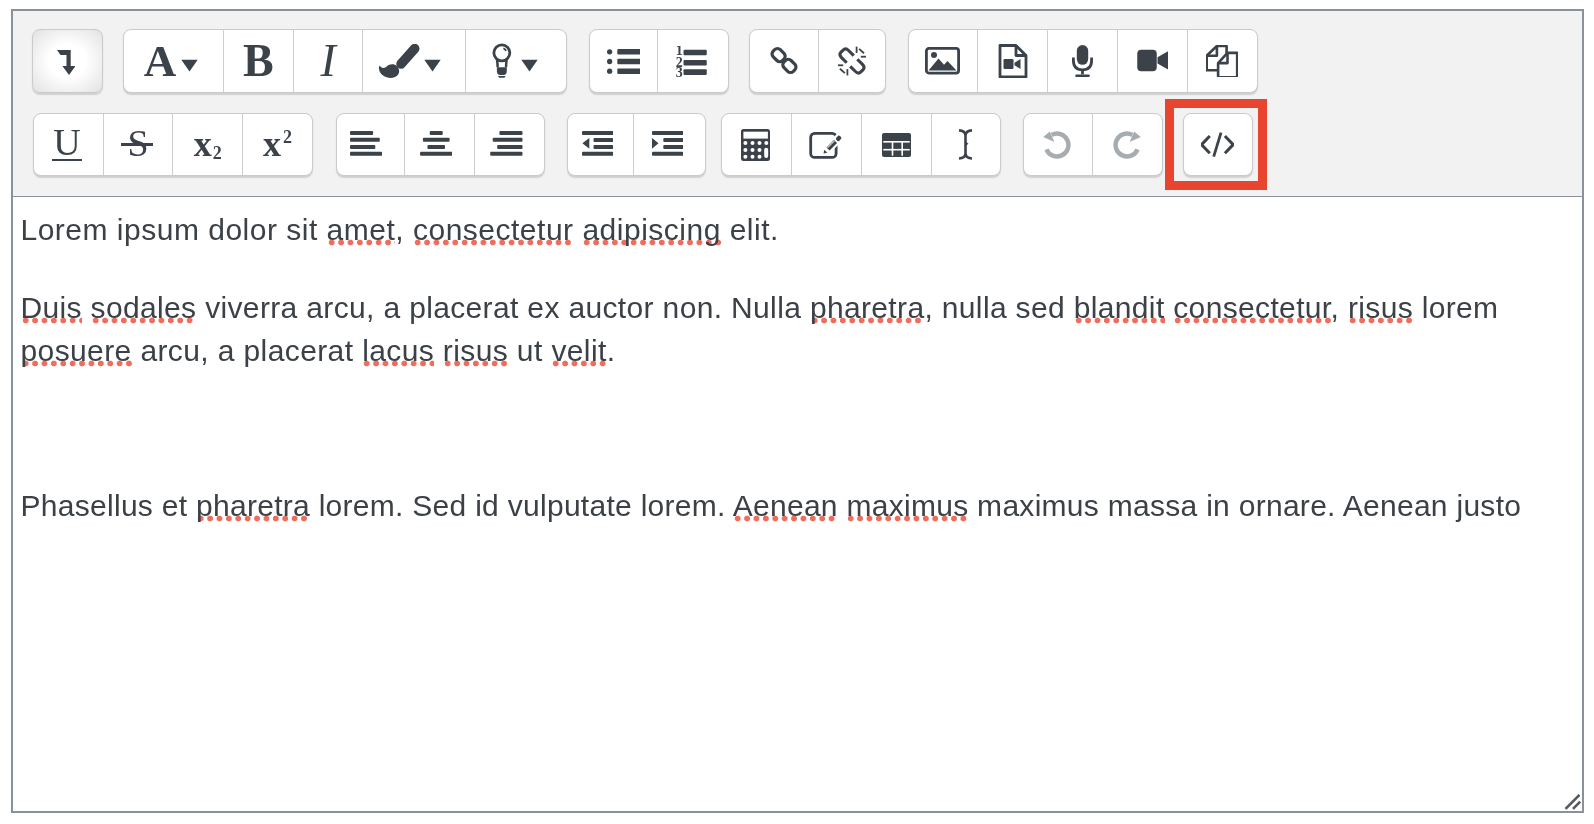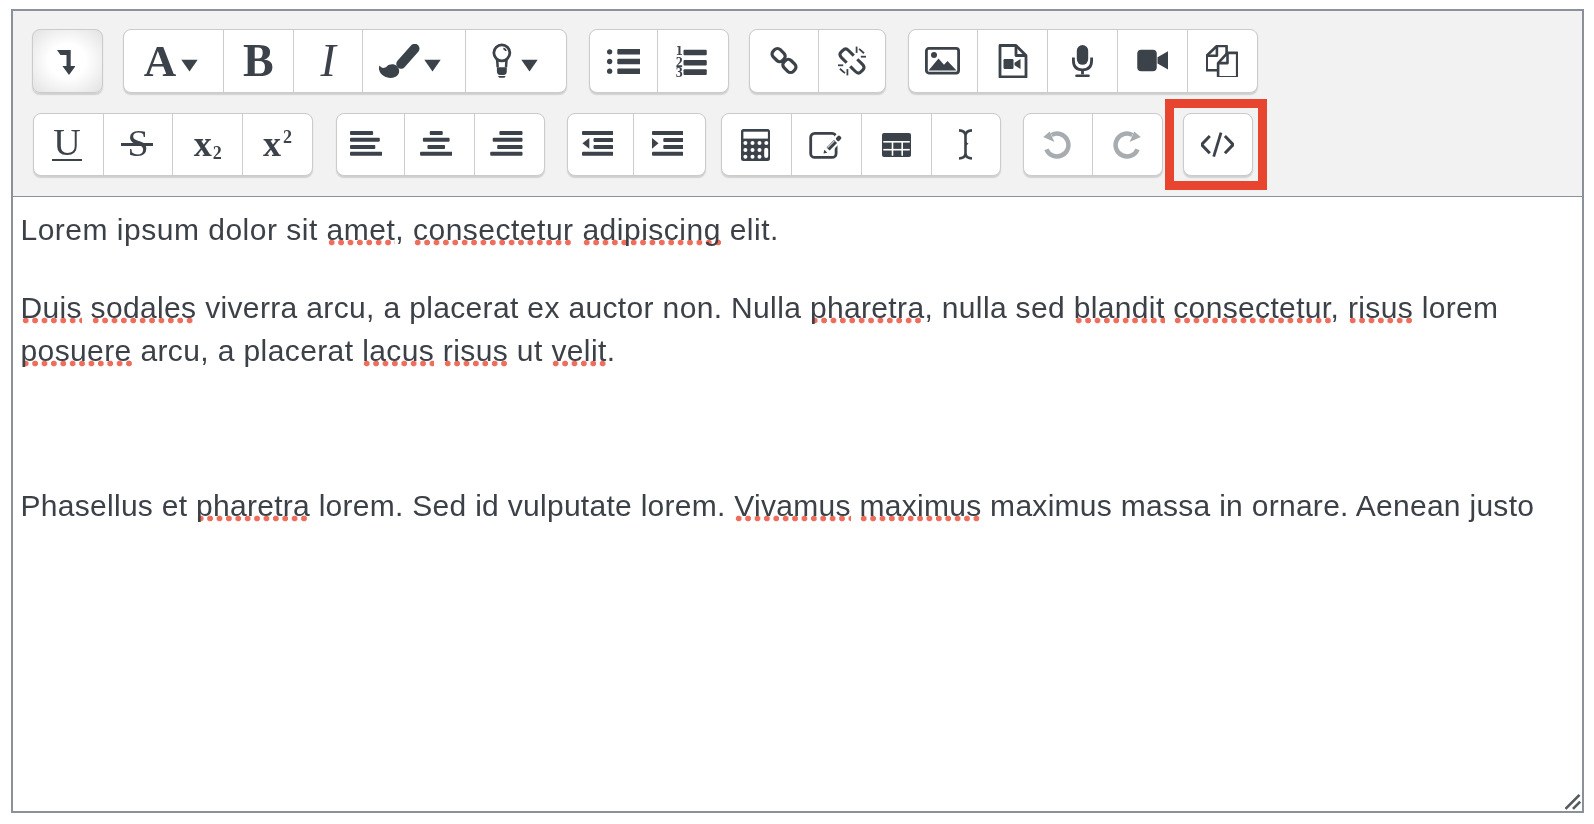--- a/index.html
+++ b/index.html
@@ -308,21 +308,21 @@
         <line x1="40" y1="1.2" x2="25.4" y2="49.2" stroke="#3c4249" stroke-width="5.6"></line>
       </svg>
     </div>
   </div>
 
   <div class="hl" style="left:1152.2px;top:87.7px;width:101.4px;height:91.8px;"></div>
   <div class="content">
     <p style="margin-bottom:34.6px;letter-spacing:0.5px;">Lorem ipsum dolor sit <span class="sq">amet</span>, <span class="sq">consectetur</span> <span class="sq">adipiscing</span> elit.</p>
     <p style="margin-bottom:112px;"><span style="letter-spacing:0.35px;"><span class="sq">Duis</span> <span class="sq">sodales</span> viverra arcu, a placerat ex auctor non. Nulla <span class="sq">pharetra</span>, nulla sed <span class="sq">blandit</span> <span class="sq">consectetur</span>, <span class="sq">risus</span> lorem</span><br>
     <span style="letter-spacing:0.39px;"><span class="sq">posuere</span> arcu, a placerat <span class="sq">lacus</span> <span class="sq">risus</span> ut <span class="sq">velit</span>.</span></p>
-    <p><span style="letter-spacing:0.285px;">Phasellus et <span class="sq">pharetra</span> lorem. Sed id vulputate lorem. <span class="sq">Vivamus</span> <span class="sq">maximus</span> maximus massa in ornare. Aenean justo</span><br>
+    <p><span style="letter-spacing:0.285px;">Phasellus et <span class="sq">pharetra</span> lorem. Sed id vulputate lorem. <span class="sq">Aenean</span> <span class="sq">maximus</span> maximus massa in ornare. Aenean justo</span><br>
     </p>
   </div>
 
   <svg style="position:absolute;right:-2.6px;bottom:0.4px;" width="20" height="18" viewBox="0 0 20 18">
     <line x1="1.5" y1="16.8" x2="15.5" y2="2.8" stroke="#55585c" stroke-width="2.6"></line>
     <line x1="9" y1="16.9" x2="16.2" y2="9.7" stroke="#55585c" stroke-width="2.6"></line>
   </svg>
 </div>
 
 </body></html>

